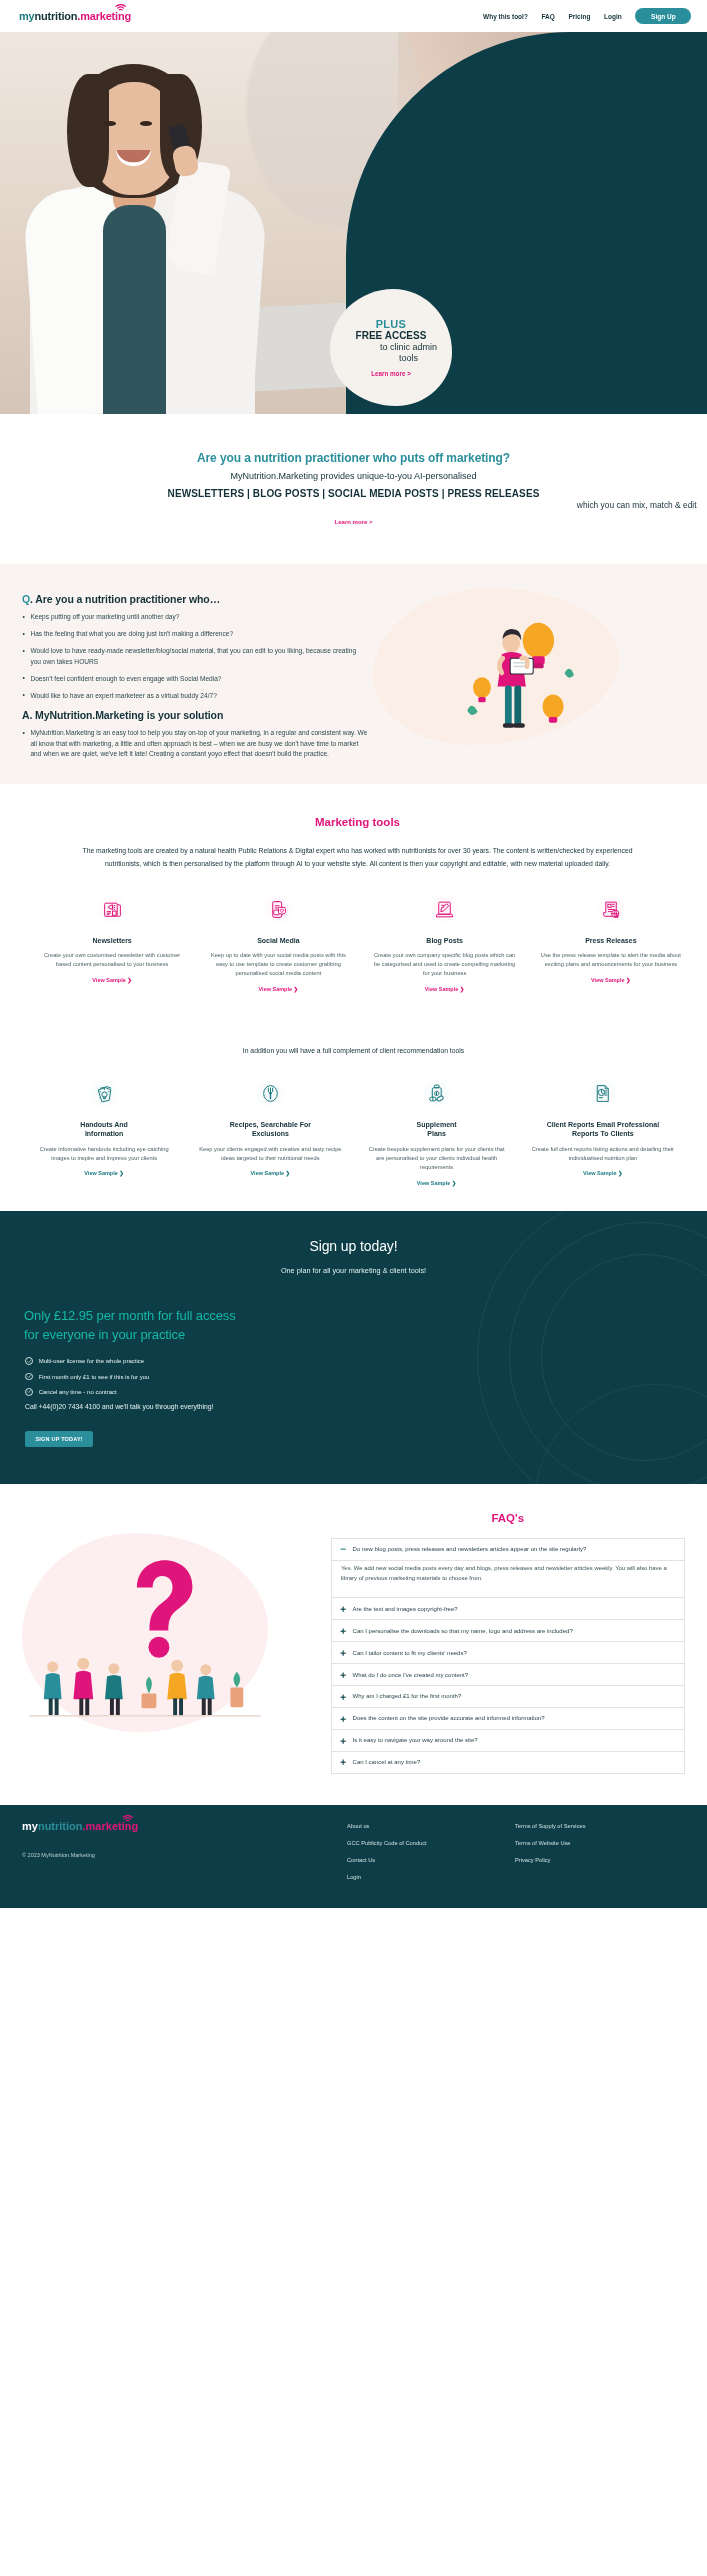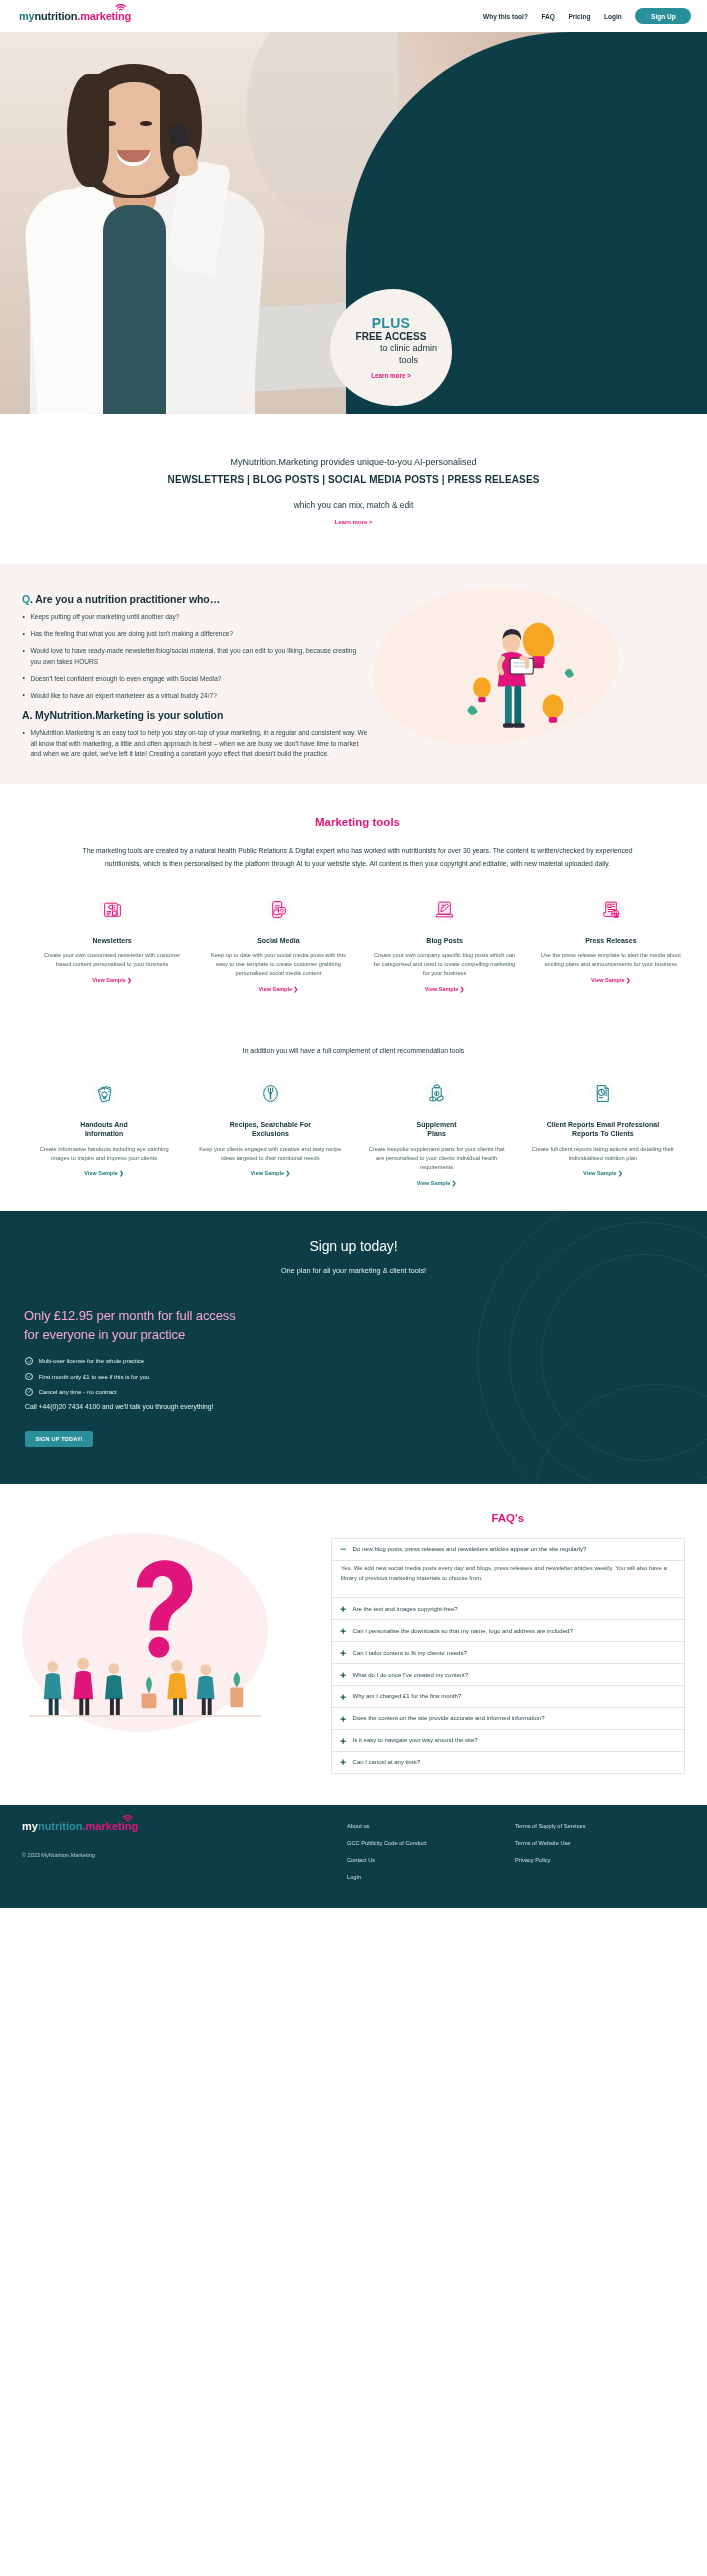--- a/index.html
+++ b/index.html
@@ -179,37 +179,37 @@
     padding: 5.2px 19px; font-size: 6.8px; font-weight: 600; cursor: pointer;
   }
   .plus-blob {
     position: absolute; left: 330px; top: 257px;
     width: 122px; height: 117px;
     background: #f5f2ee;
     border-radius: 52% 48% 46% 54% / 52% 54% 46% 48%;
     display: flex; flex-direction: column; align-items: center;
     justify-content: center; text-align: center; z-index: 6;
   }
-  .plus-blob .pb-plus { color:#2a8f9b; font-size: 14px; font-weight: 800; letter-spacing:0.3px; line-height:1.1;}
+  .plus-blob .pb-plus { color:#2a8f9b; font-size: 11px; font-weight: 800; letter-spacing:0.3px; line-height:1.1;}
   .plus-blob .pb-free { color:#143139; font-size: 10px; font-weight: 800; line-height:1.15; }
   .plus-blob .pb-to   { color:#143139; font-size: 9px; font-weight: 400; line-height:1.2; margin-top:0.5px;margin-left:35px;}
   .plus-blob .pb-link { color:#e0157b; font-size: 6.3px; font-weight: 700; margin-top: 6.8px; text-decoration:none;}
 
   
   .intro {
     background: #ffffff;
     text-align: center;
     padding: 37px 10.5px 38px;
   }
   .intro h2 {
     color: #2a8f9b; font-size: 12px; font-weight: 700; letter-spacing: -0.1px;
   }
   .intro .l2 { color:#143139; font-size: 9px; font-weight: 400; margin-top: 5.8px; }
   .intro .l3 { color:#143139; font-size: 10px; font-weight: 700; margin-top: 6.8px; letter-spacing:0.1px;}
-  .intro .l4 { color:#143139; font-size: 8.4px; font-weight: 400; margin-top: 15px; }
+  .intro .l4 { color:#143139; font-size: 8.4px; font-weight: 400; margin-top: 1px; text-align: right; }
   .intro a.learn { display:inline-block; color:#e0157b; font-size:6px; font-weight:700; margin-top:9.4px; text-decoration:none;}
 
   
   .qa {
     background: #f9f4f1;
     padding: 29px 0 18px;
     position: relative;
     overflow: hidden;
   }
   .qa-wrap { width: 707px; display:flex; padding: 0 22px; }
@@ -282,21 +282,21 @@
   }
   .signup .rings::before { inset: 31px; }
   .signup .rings::after { inset: 63px; }
   .signup .rings2 {
     position:absolute; right:-68px; top: 173px; width: 241px; height: 241px;
     border-radius:50%; border:0.5px solid rgba(255,255,255,.06);
   }
   .signup h2 { color:#fff; font-size: 14px; font-weight: 400; text-align:center; letter-spacing:-0.1px;}
   .signup .su-sub { color:#dff0f0; font-size: 7.3px; text-align:center; margin-top: 12.6px; font-weight:300;}
   .signup .price {
-    margin: 32px 0 0 24px; color:#f9a8d4; font-size: 13px; line-height: 1.45;
+    margin: 32px 0 0 24px; color:#14b8a6; font-size: 13px; line-height: 1.45;
     font-weight: 300; max-width: 335px; letter-spacing:-0.1px;
   }
   .signup ul { list-style:none; margin: 12.6px 0 0 25px; }
   .signup li {
     display:flex; align-items:center; gap: 5.8px;
     color:#e7f3f3; font-size: 6px; margin-bottom: 7.3px; font-weight:300;
   }
   .tickmark {
     width:7.9px; height:7.9px; border-radius:50%; border:0.7px solid #cfe5e6;
     display:flex; align-items:center; justify-content:center; flex:none;
@@ -396,20 +396,21 @@
   <div class="plus-blob">
     <div class="pb-plus">PLUS</div>
     <div class="pb-free">FREE ACCESS</div>
     <div class="pb-to">to clinic admin</div>
     <div class="pb-to">tools</div>
     <a href="#" class="pb-link">Learn more &gt;</a>
   </div>
 </section>
 
 <section class="intro">
+  <h2>Are you a nutrition practitioner who puts off marketing?</h2>
   <div class="l2">MyNutrition.Marketing provides unique-to-you AI-personalised</div>
   <div class="l3">NEWSLETTERS | BLOG POSTS | SOCIAL MEDIA POSTS | PRESS RELEASES</div>
   <div class="l4">which you can mix, match &amp; edit</div>
   <a href="#" class="learn">Learn more &gt;</a>
 </section>
 
 <section class="qa">
   <div class="qa-wrap">
     <div class="qa-left">
       <h3 class="q"><span class="qmark">Q</span><span>. Are you a nutrition practitioner who…</span></h3>

